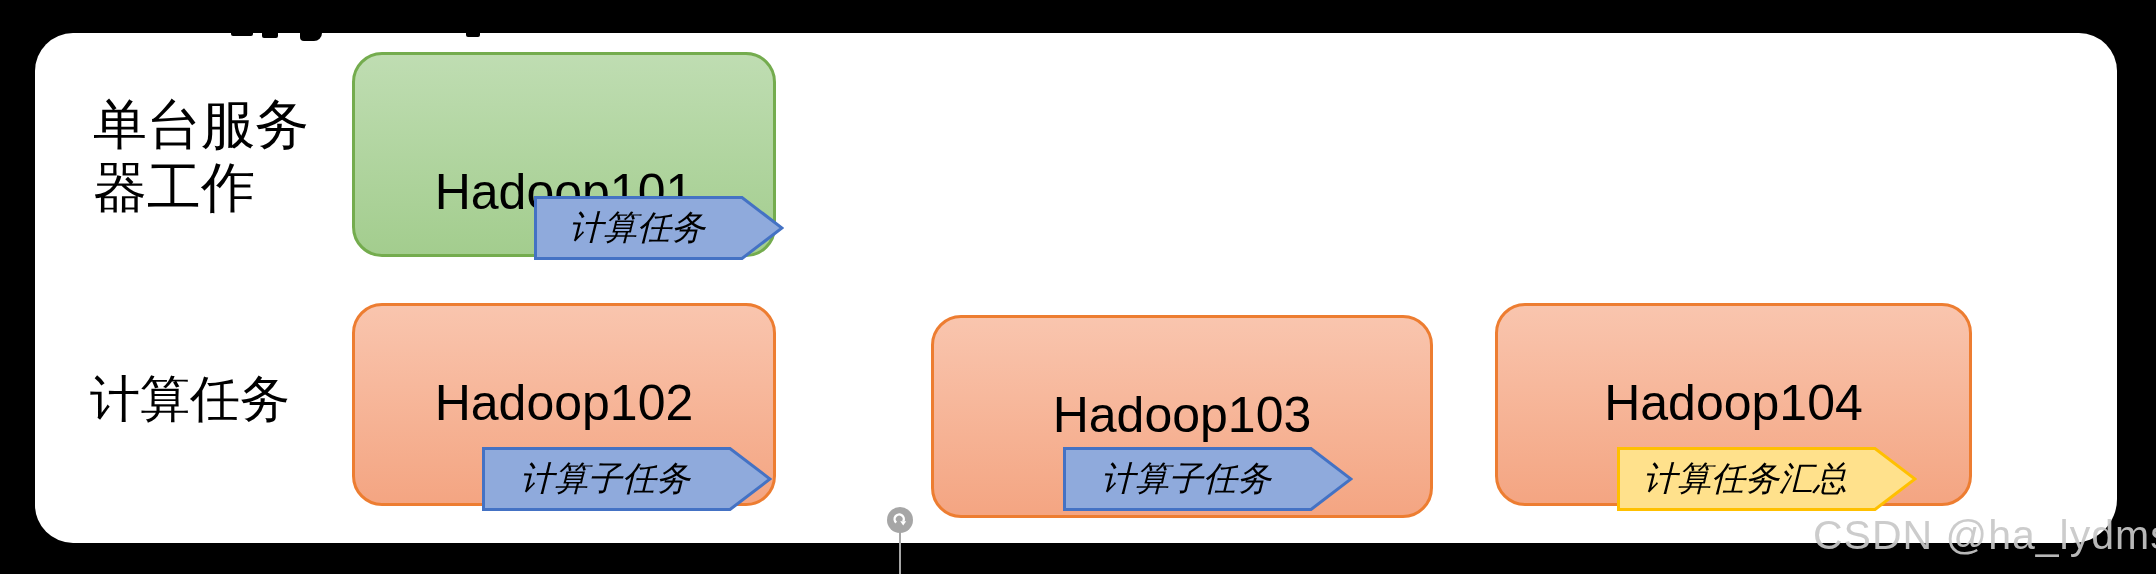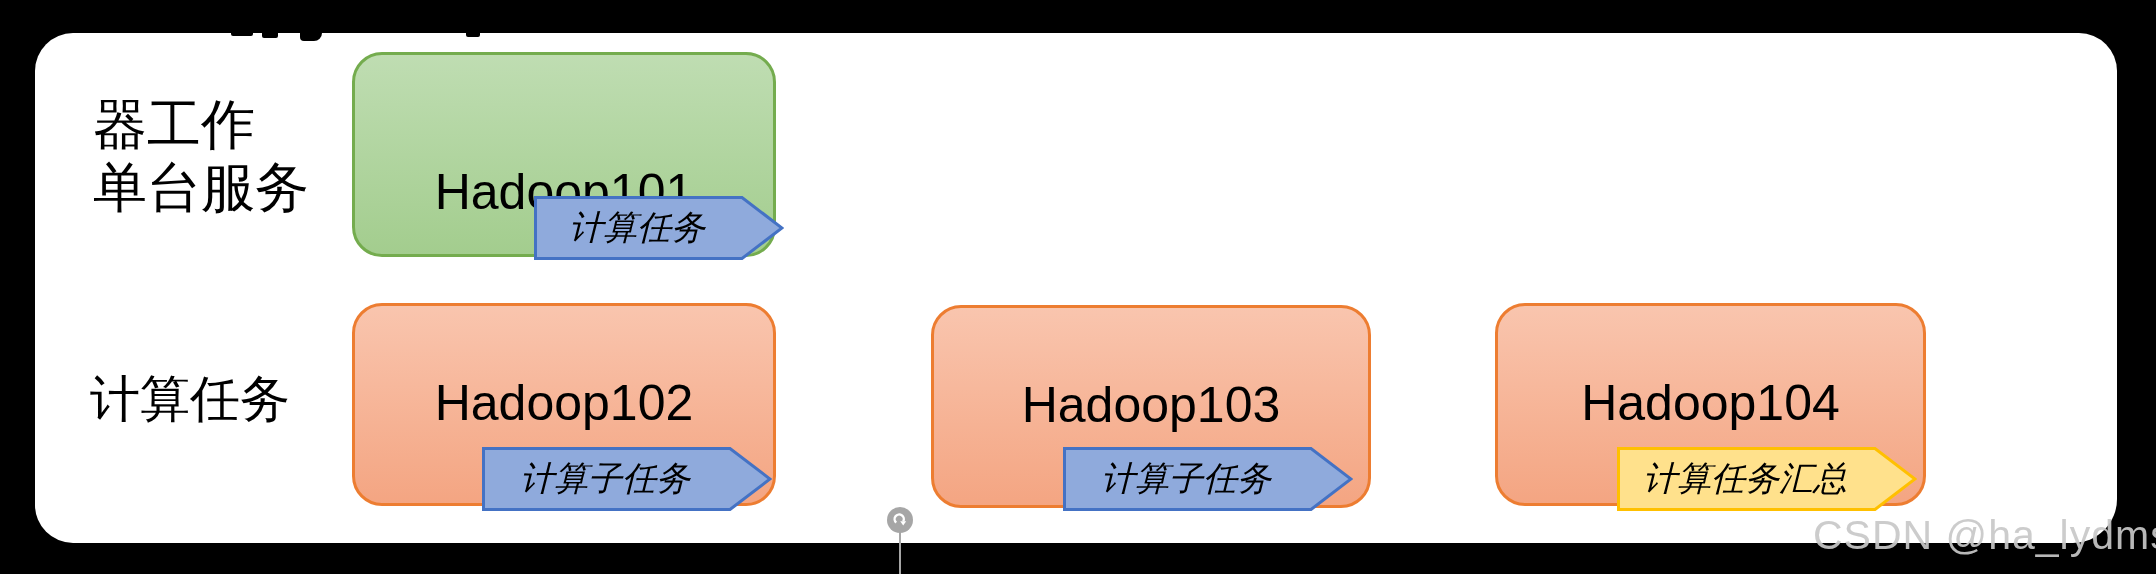--- a/index.html
+++ b/index.html
@@ -96,41 +96,41 @@
     z-index: 10;
     white-space: nowrap;
   }
 </style>
 </head>
 <body>
 
 <div class="canvas">
 
   <div class="row-label" style="left:58px; top:60px;">
+    <span class="line">单台服务</span>
     <span class="line">器工作</span>
-    <span class="line">单台服务</span>
   </div>
 
   <div class="row-label" style="left:55px; top:337px; font-size:50px;">
     <span class="line">计算任务</span>
   </div>
 
   <div class="node green" style="left:317px; top:19px; width:424px; height:205px;">
     <div class="node-name">Hadoop101</div>
   </div>
 
   <div class="node orange" style="left:317px; top:270px; width:424px; height:203px;padding-left:36px;">
     <div class="node-name">Hadoop102</div>
   </div>
 
-  <div class="node orange" style="left:896px; top:272px; width:440px; height:203px;">
+  <div class="node orange" style="left:896px; top:282px; width:502px; height:203px;">
     <div class="node-name">Hadoop103</div>
   </div>
 
-  <div class="node orange" style="left:1460px; top:270px; width:431px; height:203px;">
+  <div class="node orange" style="left:1460px; top:270px; width:477px; height:203px;">
     <div class="node-name">Hadoop104</div>
   </div>
 
   <div class="tag" style="left:499px; top:163px; width:250px;">
     <svg width="250" height="64">
       <polygon points="1.5,1.5 208,1.5 248,32 208,62.5 1.5,62.5" fill="#8faadc" stroke="#4472c4" stroke-width="3"></polygon>
     </svg>
     <div class="tag-text">计算任务</div>
   </div>
 

